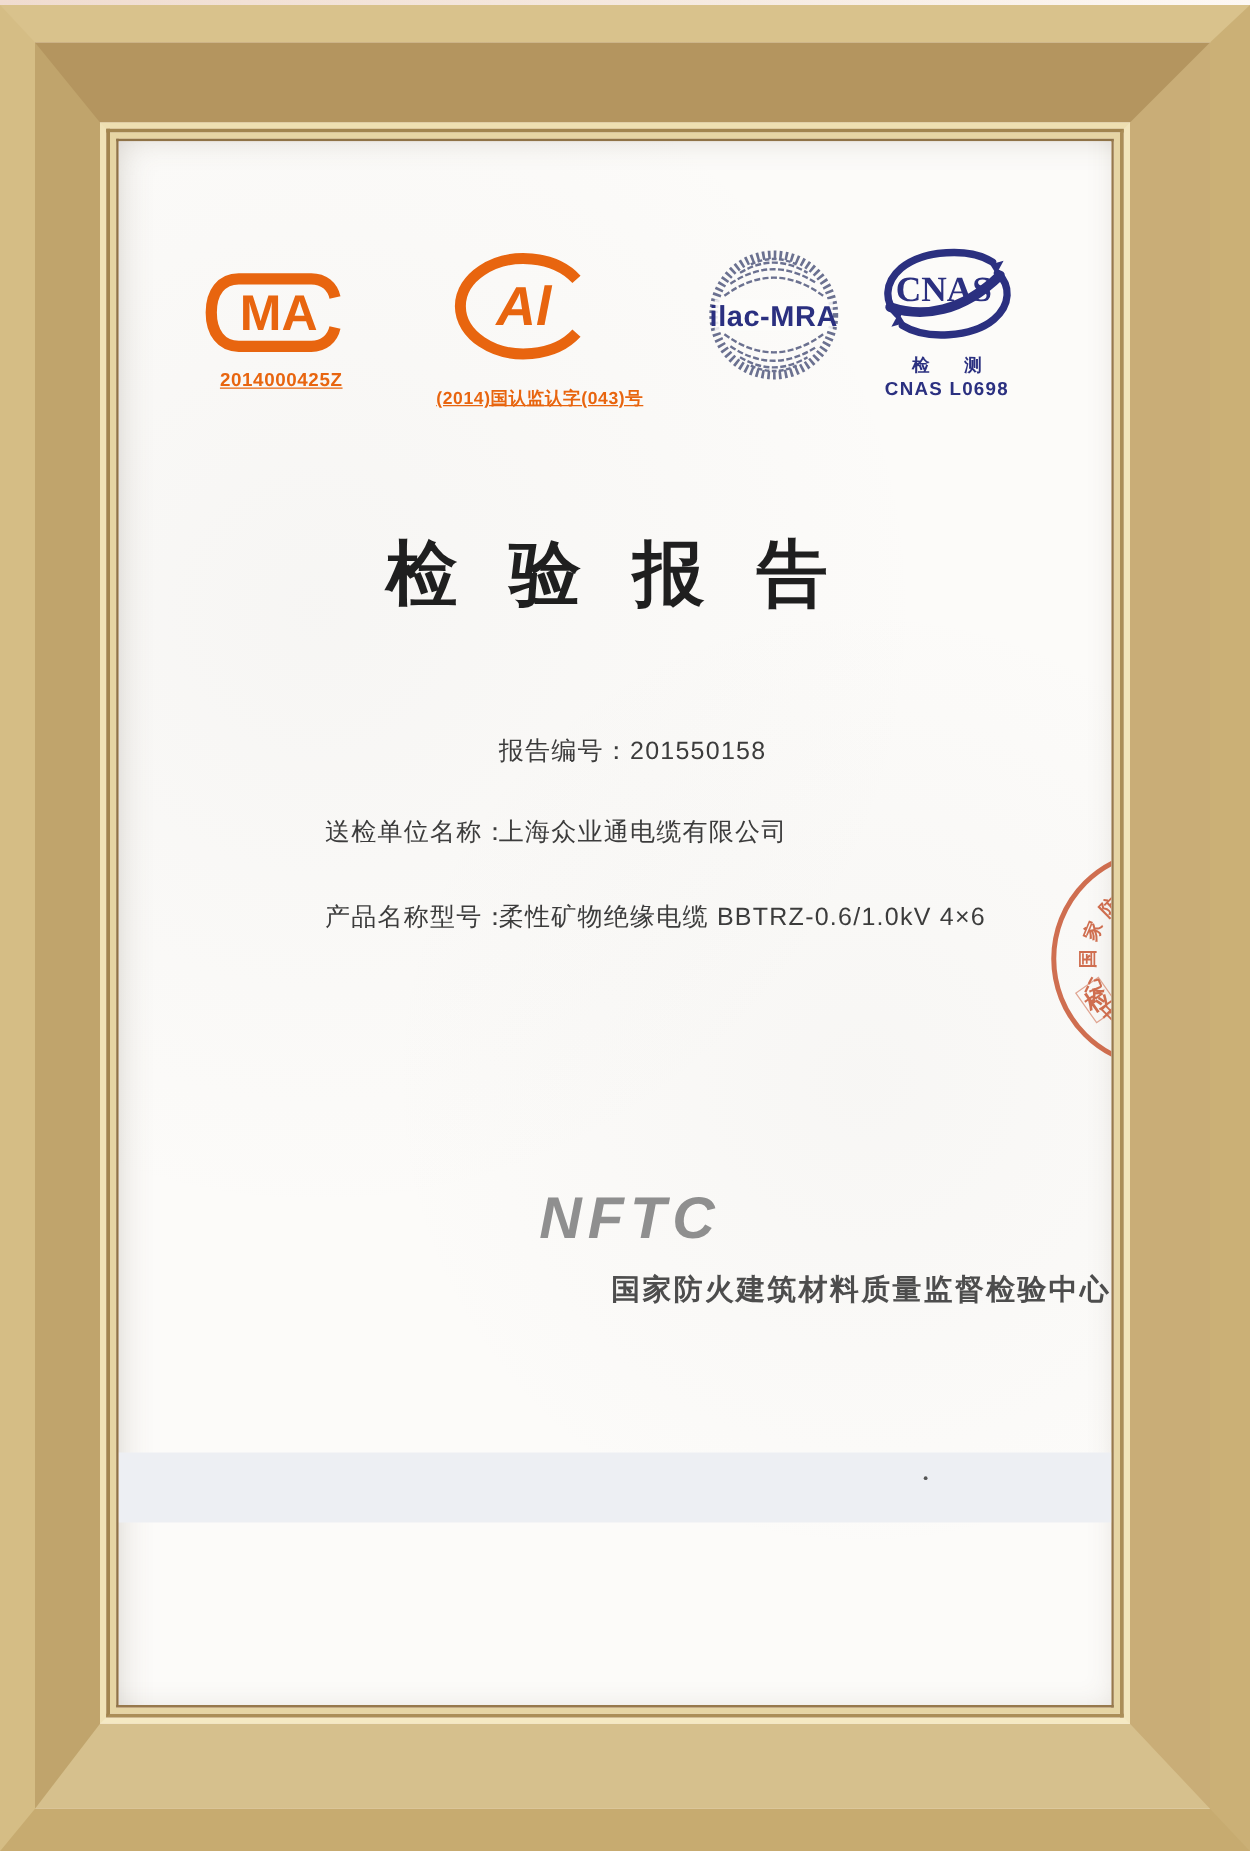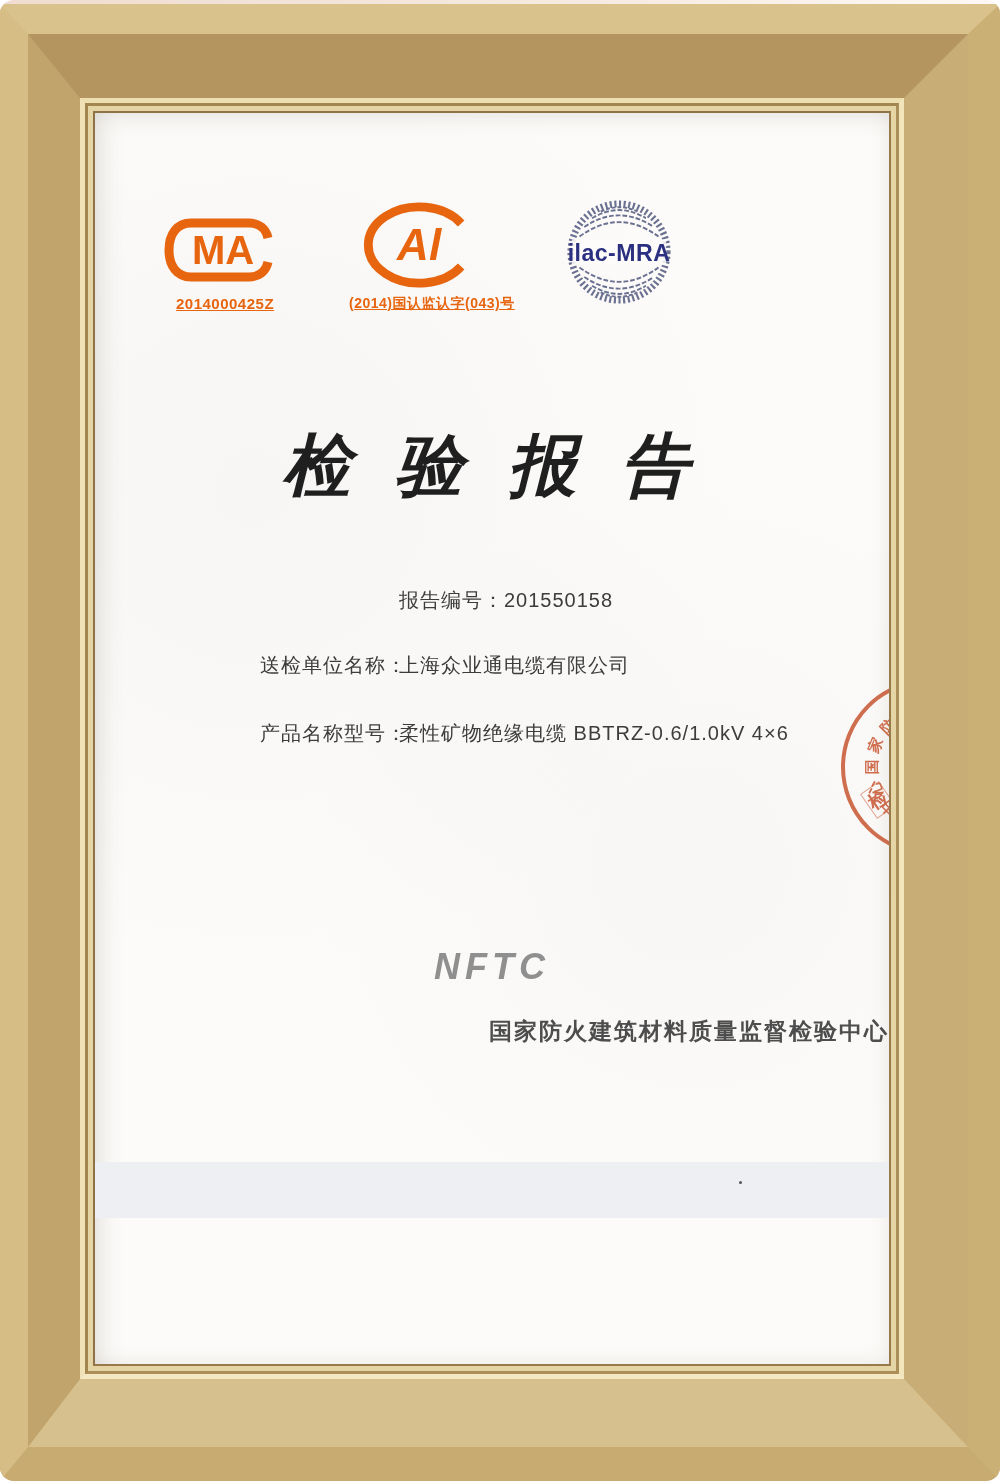--- a/index.html
+++ b/index.html
@@ -1,17 +1,17 @@
 <!DOCTYPE html>
 <html><head>
 <meta charset="utf-8">
 <style>
   html,body{margin:0;padding:0;}
   body{width:1000px;height:1481px;position:relative;font-family:"Liberation Sans","DejaVu Sans",sans-serif;}
-  .scene{position:absolute;inset:0;background:linear-gradient(90deg,#f0dcd0,#f6ebe2 60%,#fdf8f4);overflow:hidden;border-radius:14px;}
+  .scene{position:absolute;inset:0;background:linear-gradient(90deg,#f0dcd0,#f6ebe2 60%,#fdf8f4);overflow:hidden;}
 
   
   .f1{position:absolute;inset:4px 0 0 0;border-style:solid;border-width:30px 32px 34px 28px;
       border-color:#d9c28c #cbb076 #c7ab70 #d5bd85;}
   .f2{position:absolute;inset:0;border-style:solid;border-width:64px 64px 68px 52px;
       border-color:#b4955f #c9ad77 #d6c08d #c0a46c;}
   .f3{position:absolute;inset:0;border-style:solid;border-width:5px;
       border-color:#eedfb1 #f2e5bc #f5e9c3 #f0e2b6;}
   .f4{position:absolute;inset:0;border-style:solid;border-width:3px;
       border-color:#a2854f #ab8e58 #ab8e58 #a2854f;}
@@ -26,40 +26,40 @@
       #fcfbf9;
     box-shadow:inset 16px 12px 30px -20px rgba(95,82,58,.30), inset -12px -12px 26px -20px rgba(95,82,58,.22);}
 
   .logo{position:absolute;text-align:center;}
   .logo-caption{font-size:15px;font-weight:700;letter-spacing:.5px;white-space:nowrap;text-decoration:underline;}
   .cap-orange{color:#e8650f;}
   .cap-navy{color:#2b3080;}
   .cma{left:64px;top:104px;width:132px;}
   .cma .logo-caption{margin-top:8px;}
   .al{left:254px;top:87px;width:150px;}
-  .al .logo-caption{margin-top:1px;font-size:14px;}
+  .al .logo-caption{margin-top:15px;font-size:14px;}
   .ilac{left:471px;top:86px;width:106px;text-align:right;}
   .cnas{left:600px;top:82px;width:125px;}
   .cnas-cap1{font-size:14px;font-weight:700;letter-spacing:12px;margin-top:4px;padding-left:12px;}
   .cnas-cap2{font-size:15px;font-weight:700;letter-spacing:1px;margin-top:1px;}
 
   .title{position:absolute;top:308px;left:0;width:100%;text-align:center;margin:0;
-    font-size:68px;font-weight:700;color:#1f1f1f;letter-spacing:13px;white-space:nowrap;font-style:italic;}
+    font-size:57px;font-weight:700;color:#1f1f1f;letter-spacing:13px;white-space:nowrap;}
 
   .field{position:absolute;font-size:20px;font-weight:400;color:#3c3c3c;white-space:nowrap;letter-spacing:1px;}
   .field .flabel{display:inline-block;}
   .fw .flabel{width:139px;}
   .field .fvalue{display:inline-block;}
   .field-0{left:304px;top:474px;}
   .field-1{left:165px;top:539px;}
   .field-2{left:165px;top:607px;}
   .field-3{left:165px;top:674px;}
 
-  .nftc{position:absolute;top:833px;left:0;width:100%;text-align:center;
-    font-size:36px;font-weight:800;font-style:italic;color:#8f8f8f;letter-spacing:5px;}
+  .nftc{position:absolute;top:833px;left:12px;width:100%;text-align:center;
+    font-size:47px;font-weight:800;font-style:italic;color:#8f8f8f;letter-spacing:5px;}
   .org{position:absolute;top:903px;left:0;width:100%;text-align:right;
     font-size:23px;font-weight:700;color:#4d4d4d;letter-spacing:2px;white-space:nowrap;}
 
   .grayband{position:absolute;left:0;top:1049px;width:100%;height:56px;background:#edeff3;}
   .speck{position:absolute;left:644px;top:1068px;width:3px;height:3px;background:#555;border-radius:50%;}
 
   
   .stamp{position:absolute;left:746px;top:566px;width:176px;height:176px;opacity:.82;}
   .stamp-circle{position:absolute;inset:0;border:4px solid #c6502b;border-radius:50%;}
   .stamp-ch{position:absolute;font-size:15px;font-weight:700;color:#c6502b;line-height:1;}
@@ -109,20 +109,36 @@
                 <path d="M 14 71 Q 55 101 96 71" stroke-width="2" stroke-dasharray="5 2"></path>
                 <path d="M 19 81 Q 55 105 91 81" stroke-width="2" stroke-dasharray="5 2"></path>
                 <path d="M 27 90 Q 55 107 83 90" stroke-width="2" stroke-dasharray="5 2"></path>
                 <path d="M 36 97 Q 55 106 74 97" stroke-width="2" stroke-dasharray="4 2"></path>
               </g>
               <rect x="6" y="42" width="98" height="26" fill="#fdfcfa" opacity="0.85"></rect>
               <text x="55" y="64" text-anchor="middle" font-size="24" font-weight="bold" letter-spacing="0.5" fill="#2b3080">ilac-MRA</text>
             </svg>
           </div>
 
+          <div class="logo cnas">
+            <svg width="120" height="80" viewBox="0 0 120 82">
+              <g fill="none" stroke-linecap="round" stroke="#2b3080">
+                <path d="M 97 15 C 78 3 40 5 22 20 C 8 32 8 48 19 58" stroke-width="6"></path>
+                <path d="M 23 67 C 42 79 80 77 98 62 C 112 50 112 34 101 24" stroke-width="6"></path>
+                <path d="M 13 52 C 40 61 72 56 103 26" stroke-width="8"></path>
+              </g>
+              <g fill="#2b3080">
+                <path d="M 95 17 l 11 -3 l -6 11 z"></path>
+                <path d="M 25 65 l -11 3 l 6 -11 z"></path>
+              </g>
+              <text x="57" y="47" text-anchor="middle" font-size="29" font-weight="bold" class="serif-text" fill="#2b3080">CNAS</text>
+            </svg>
+            <div class="cnas-cap1 cap-navy">检 测</div>
+            <div class="cnas-cap2 cap-navy">CNAS L0698</div>
+          </div>
 
           <h1 class="title">检 验 报 告</h1>
 
           <div class="field field-0">
             <span class="flabel">报告编号：</span><span class="fvalue">201550158</span>
           </div>
           <div class="field field-1 fw">
             <span class="flabel">送检单位名称：</span><span class="fvalue">上海众业通电缆有限公司</span>
           </div>
           <div class="field field-2 fw">

